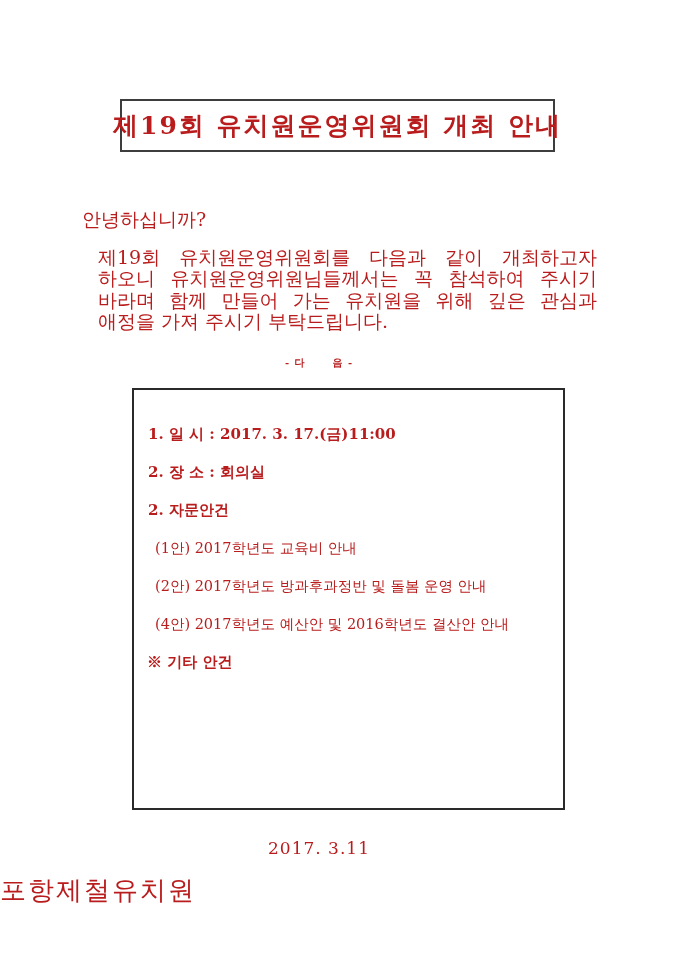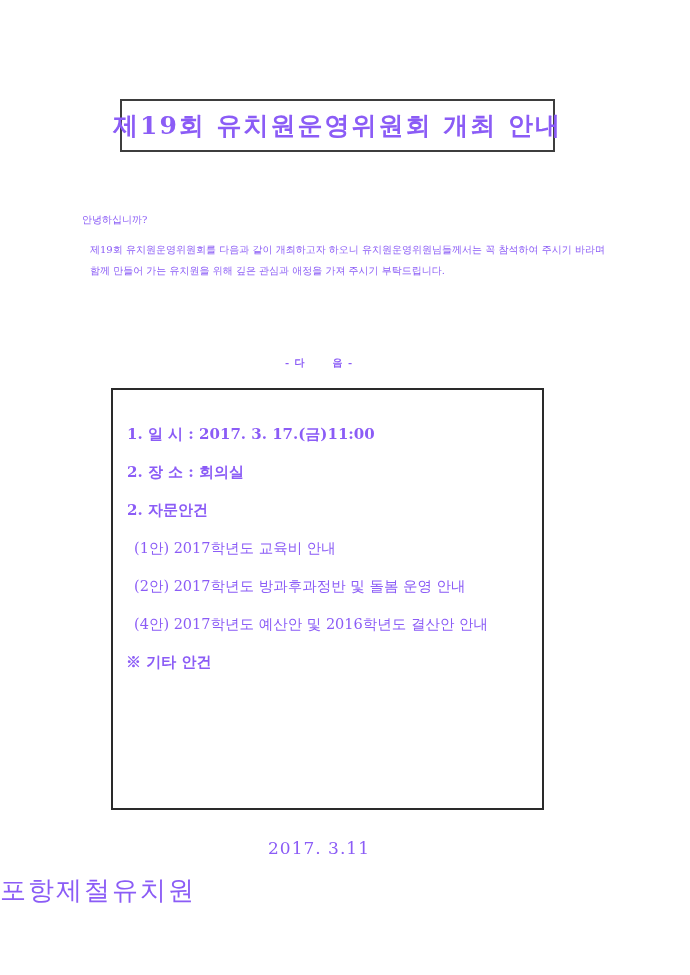--- a/index.html
+++ b/index.html
@@ -5,21 +5,21 @@
   html, body {
     margin: 0;
     padding: 0;
     background: #ffffff;
   }
   .page {
     position: relative;
     width: 638px;
     height: 975px;
     background: #ffffff;
-    color: #8b5cf6;
+    color: #b91c1c;
     font-family: "DejaVu Serif", "Liberation Serif", serif;
     overflow: hidden;
   }
 
   
   .title-box {
     position: absolute;
     left: 120px;
     top: 99px;
     width: 431px;
@@ -35,49 +35,49 @@
     letter-spacing: 2px;
     white-space: nowrap;
   }
 
   
   .intro {
     position: absolute;
     left: 82px;
     top: 209px;
     width: 531px;
-    font-size: 10px;
+    font-size: 19px;
     line-height: 21.5px;
   }
   .intro .greeting {
     margin: 0;
   }
   .intro .body-para {
-    margin: 8px;
+    margin: 16px;
     text-align: justify;
     word-break: keep-all;
   }
 
   
   .divider {
     position: absolute;
     left: 0;
     top: 356px;
     width: 100%;
     text-align: center;
     font-size: 10px;
     font-weight: bold;
     white-space: pre;
     letter-spacing: 1px;
   }
 
   
   .agenda-box {
     position: absolute;
-    left: 111px;
+    left: 132px;
     top: 388px;
     width: 429px;
     height: 393px;
     border: 2px solid #2a2a2a;
     box-sizing: content-box;
     padding-top: 25px;
   }
   .agenda-item {
     line-height: 38px;
     font-size: 15px;

